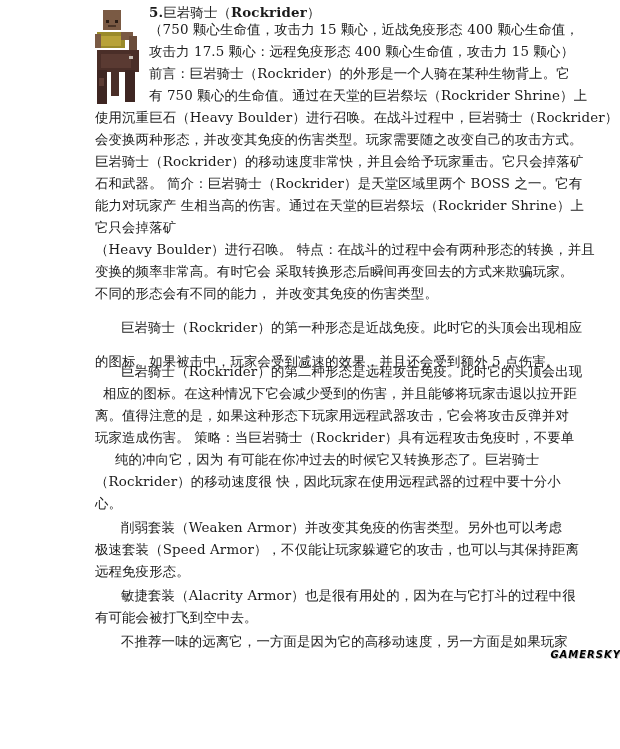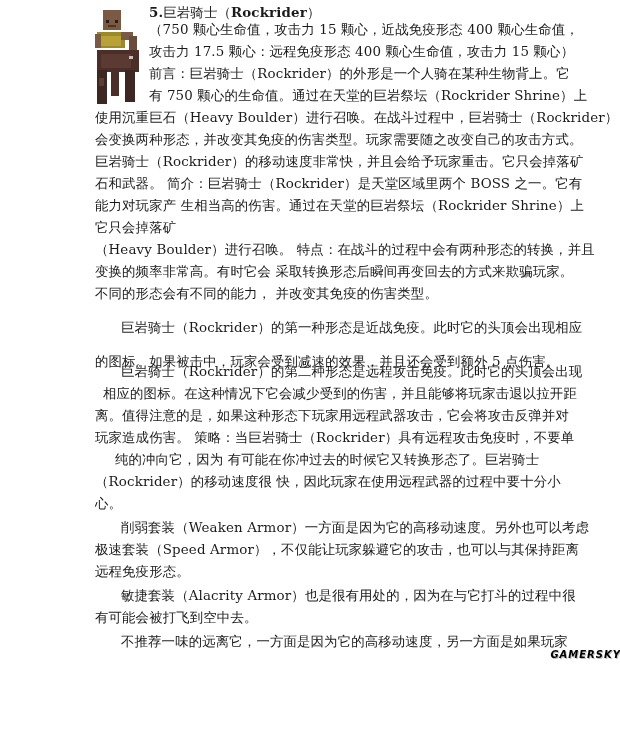--- a/index.html
+++ b/index.html
@@ -63,21 +63,21 @@
       <div class="line" style="left: 86px; top: 284px;">不同的形态会有不同的能力， 并改变其免疫的伤害类型。</div>
       <div class="line" style="left: 112px; top: 318px;">巨岩骑士（Rockrider）的第一种形态是近战免疫。此时它的头顶会出现相应</div>
       <div class="line" style="left: 86px; top: 340px; margin-top: 12px;">的图标。如果被击中，玩家会受到减速的效果，并且还会受到额外 5 点伤害。</div>
       <div class="line" style="left: 112px; top: 362px;">巨岩骑士（Rockrider）的第二种形态是远程攻击免疫。此时它的头顶会出现</div>
       <div class="line" style="left: 86px; top: 384px; margin-left: 8px;">相应的图标。在这种情况下它会减少受到的伤害，并且能够将玩家击退以拉开距</div>
       <div class="line" style="left: 86px; top: 406px;">离。值得注意的是，如果这种形态下玩家用远程武器攻击，它会将攻击反弹并对</div>
       <div class="line" style="left: 86px; top: 428px;">玩家造成伤害。 策略：当巨岩骑士（Rockrider）具有远程攻击免疫时，不要单</div>
       <div class="line" style="left: 86px; top: 450px; margin-left: 20px;">纯的冲向它，因为 有可能在你冲过去的时候它又转换形态了。巨岩骑士</div>
       <div class="line" style="left: 86px; top: 472px;">（Rockrider）的移动速度很 快，因此玩家在使用远程武器的过程中要十分小</div>
       <div class="line" style="left: 86px; top: 494px;">心。</div>
-      <div class="line" style="left: 112px; top: 518px;">削弱套装（Weaken Armor）一方面是因为它的高移动速度。另外也可以考虑</div>
+      <div class="line" style="left: 112px; top: 518px;">削弱套装（Weaken Armor）并改变其免疫的伤害类型。另外也可以考虑</div>
       <div class="line" style="left: 86px; top: 540px;">极速套装（Speed Armor），不仅能让玩家躲避它的攻击，也可以与其保持距离</div>
       <div class="line" style="left: 86px; top: 562px;">远程免疫形态。</div>
       <div class="line" style="left: 112px; top: 586px;">敏捷套装（Alacrity Armor）也是很有用处的，因为在与它打斗的过程中很</div>
       <div class="line" style="left: 86px; top: 608px;">有可能会被打飞到空中去。</div>
       <div class="line" style="left: 112px; top: 632px;">不推荐一味的远离它，一方面是因为它的高移动速度，另一方面是如果玩家</div>
     </div>
 
   <div class="watermark">GAMERSKY</div>
 </div>
 

